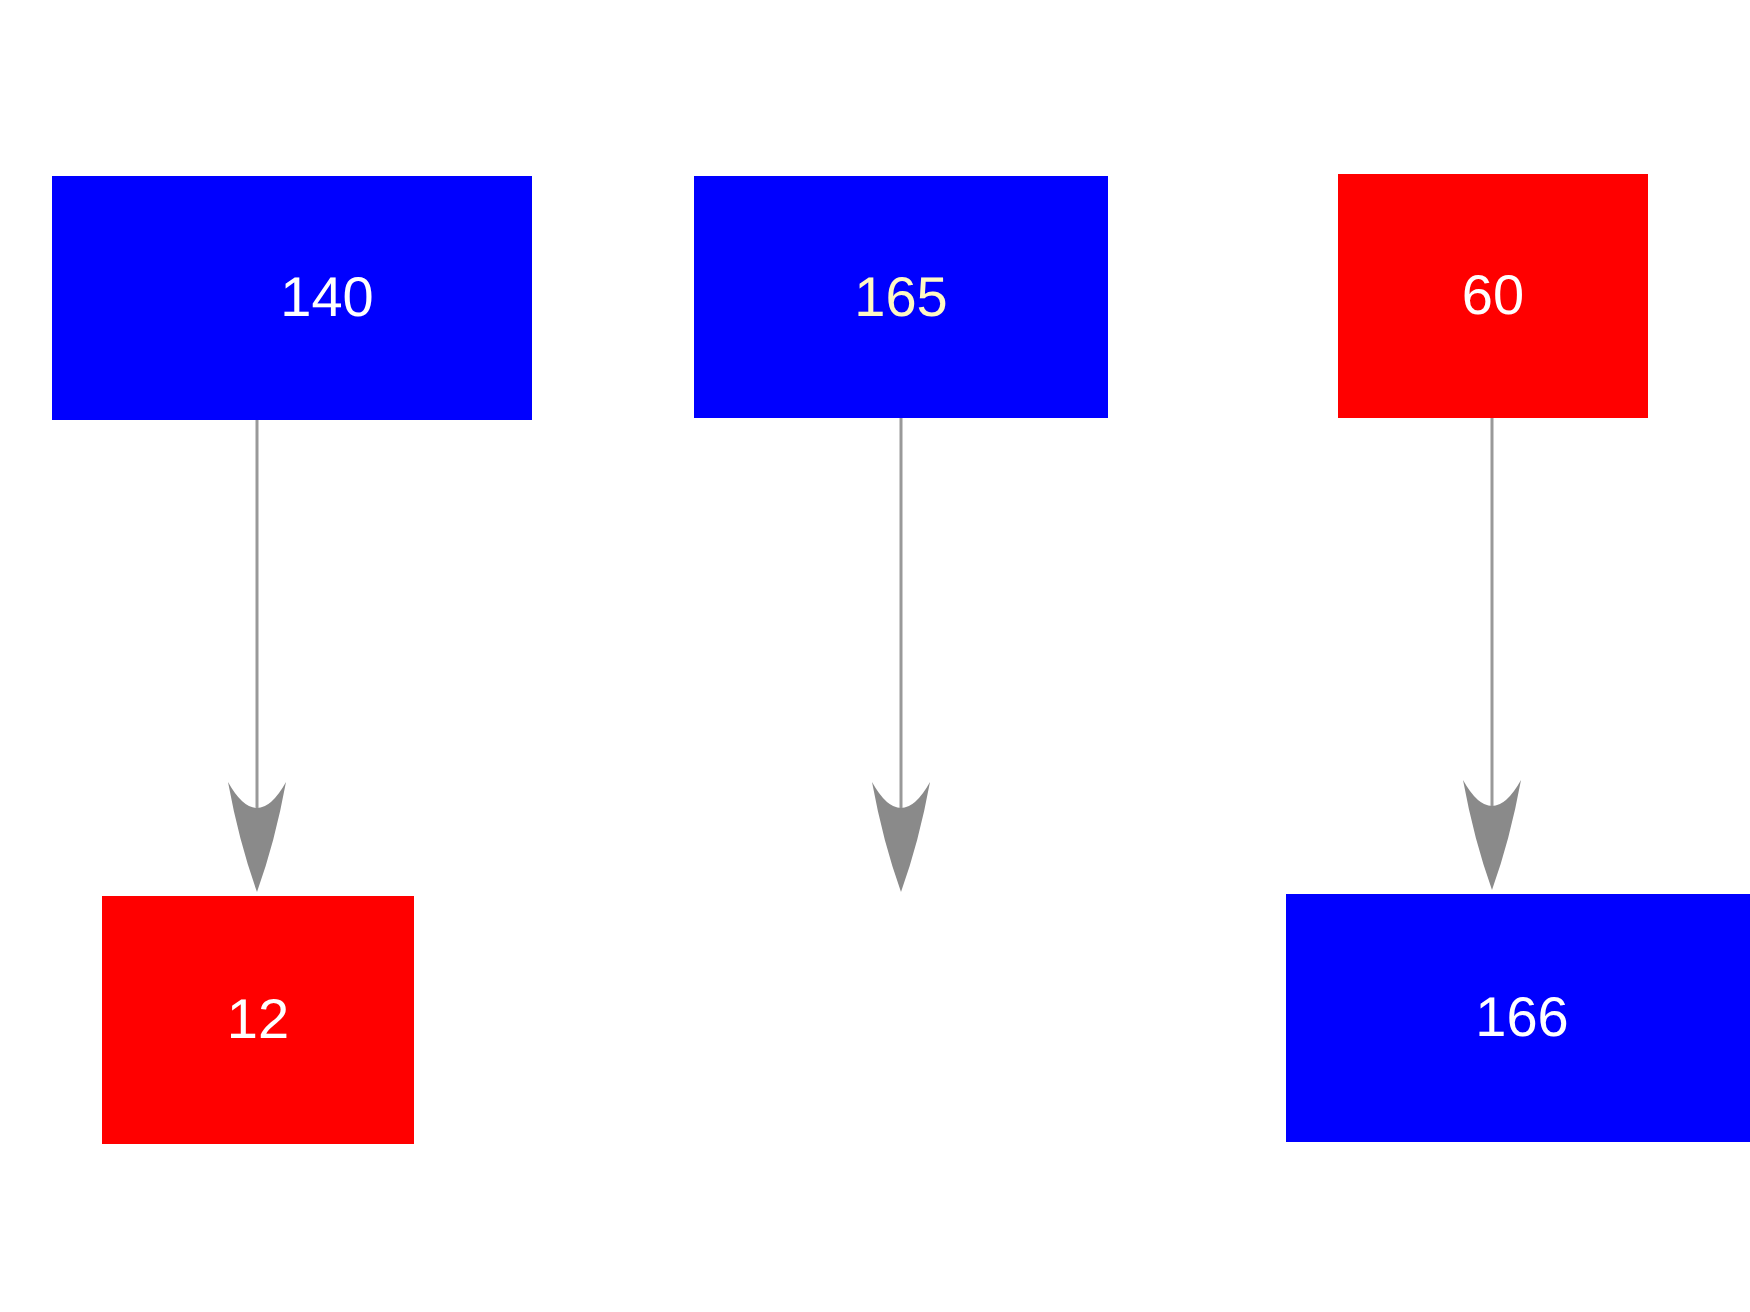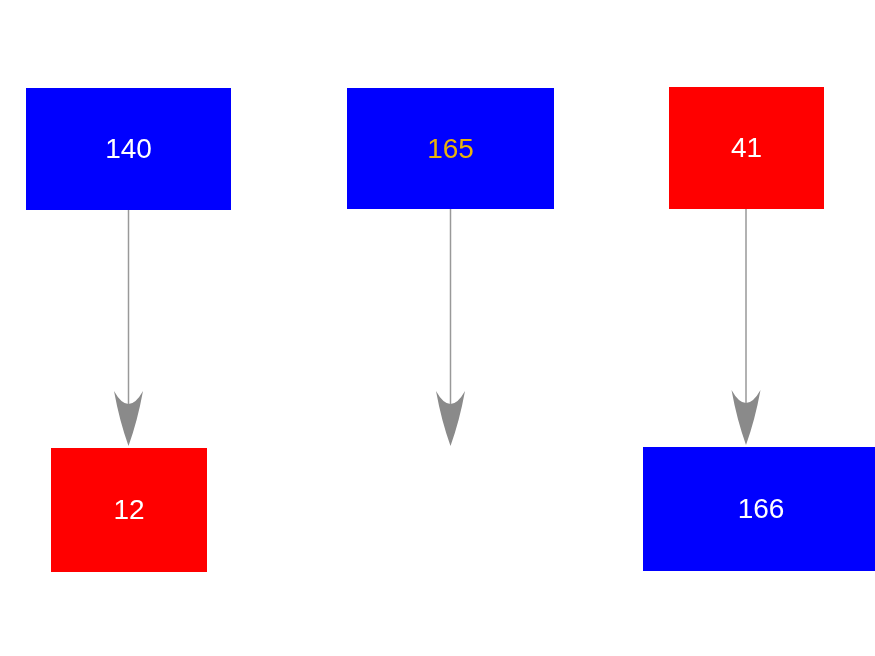--- a/index.html
+++ b/index.html
@@ -45,30 +45,30 @@
     <g>
       <line x1="450.5" y1="209" x2="450.5" y2="410" stroke-width="1.5" stroke="#999999"></line>
       <path transform="translate(450.5,446)" d="M -14.5,-55 Q 0,-29 14.5,-55 Q 9,-25 0,0 Q -9,-25 -14.5,-55 Z" fill="#8a8a8a"></path>
     </g>
     <g>
       <line x1="746" y1="209" x2="746" y2="410" stroke-width="1.5" stroke="#999999"></line>
       <path transform="translate(746,445)" d="M -14.5,-55 Q 0,-29 14.5,-55 Q 9,-25 0,0 Q -9,-25 -14.5,-55 Z" fill="#8a8a8a"></path>
     </g>
   </svg>
 
-  <div class="node n-s0" style="background-color: rgb(0, 0, 255); color: rgb(255, 255, 255);">
+  <div class="node n-s0" style="background-color: rgb(0, 0, 255); color: rgb(255, 255, 255); padding-left: 35px;">
     <span>140</span>
   </div>
 
-  <div class="node n-s1" style="background-color: rgb(0, 0, 255); color: #eab308; justify-content: center;">
+  <div class="node n-s1" style="background-color: rgb(0, 0, 255); color: #fef9c3; justify-content: center;">
     <span>165</span>
   </div>
 
   <div class="node n-s2" style="background-color: rgb(255, 0, 0); color: rgb(255, 255, 255);">
-    <span>41</span>
+    <span>60</span>
   </div>
 
   <div class="node n-t0" style="background-color: rgb(255, 0, 0); color: rgb(255, 255, 255);">
     <span>12</span>
   </div>
 
 
   <div class="node n-t2" style="background-color: rgb(0, 0, 255); color: rgb(255, 255, 255);">
     <span>166</span>
   </div>

